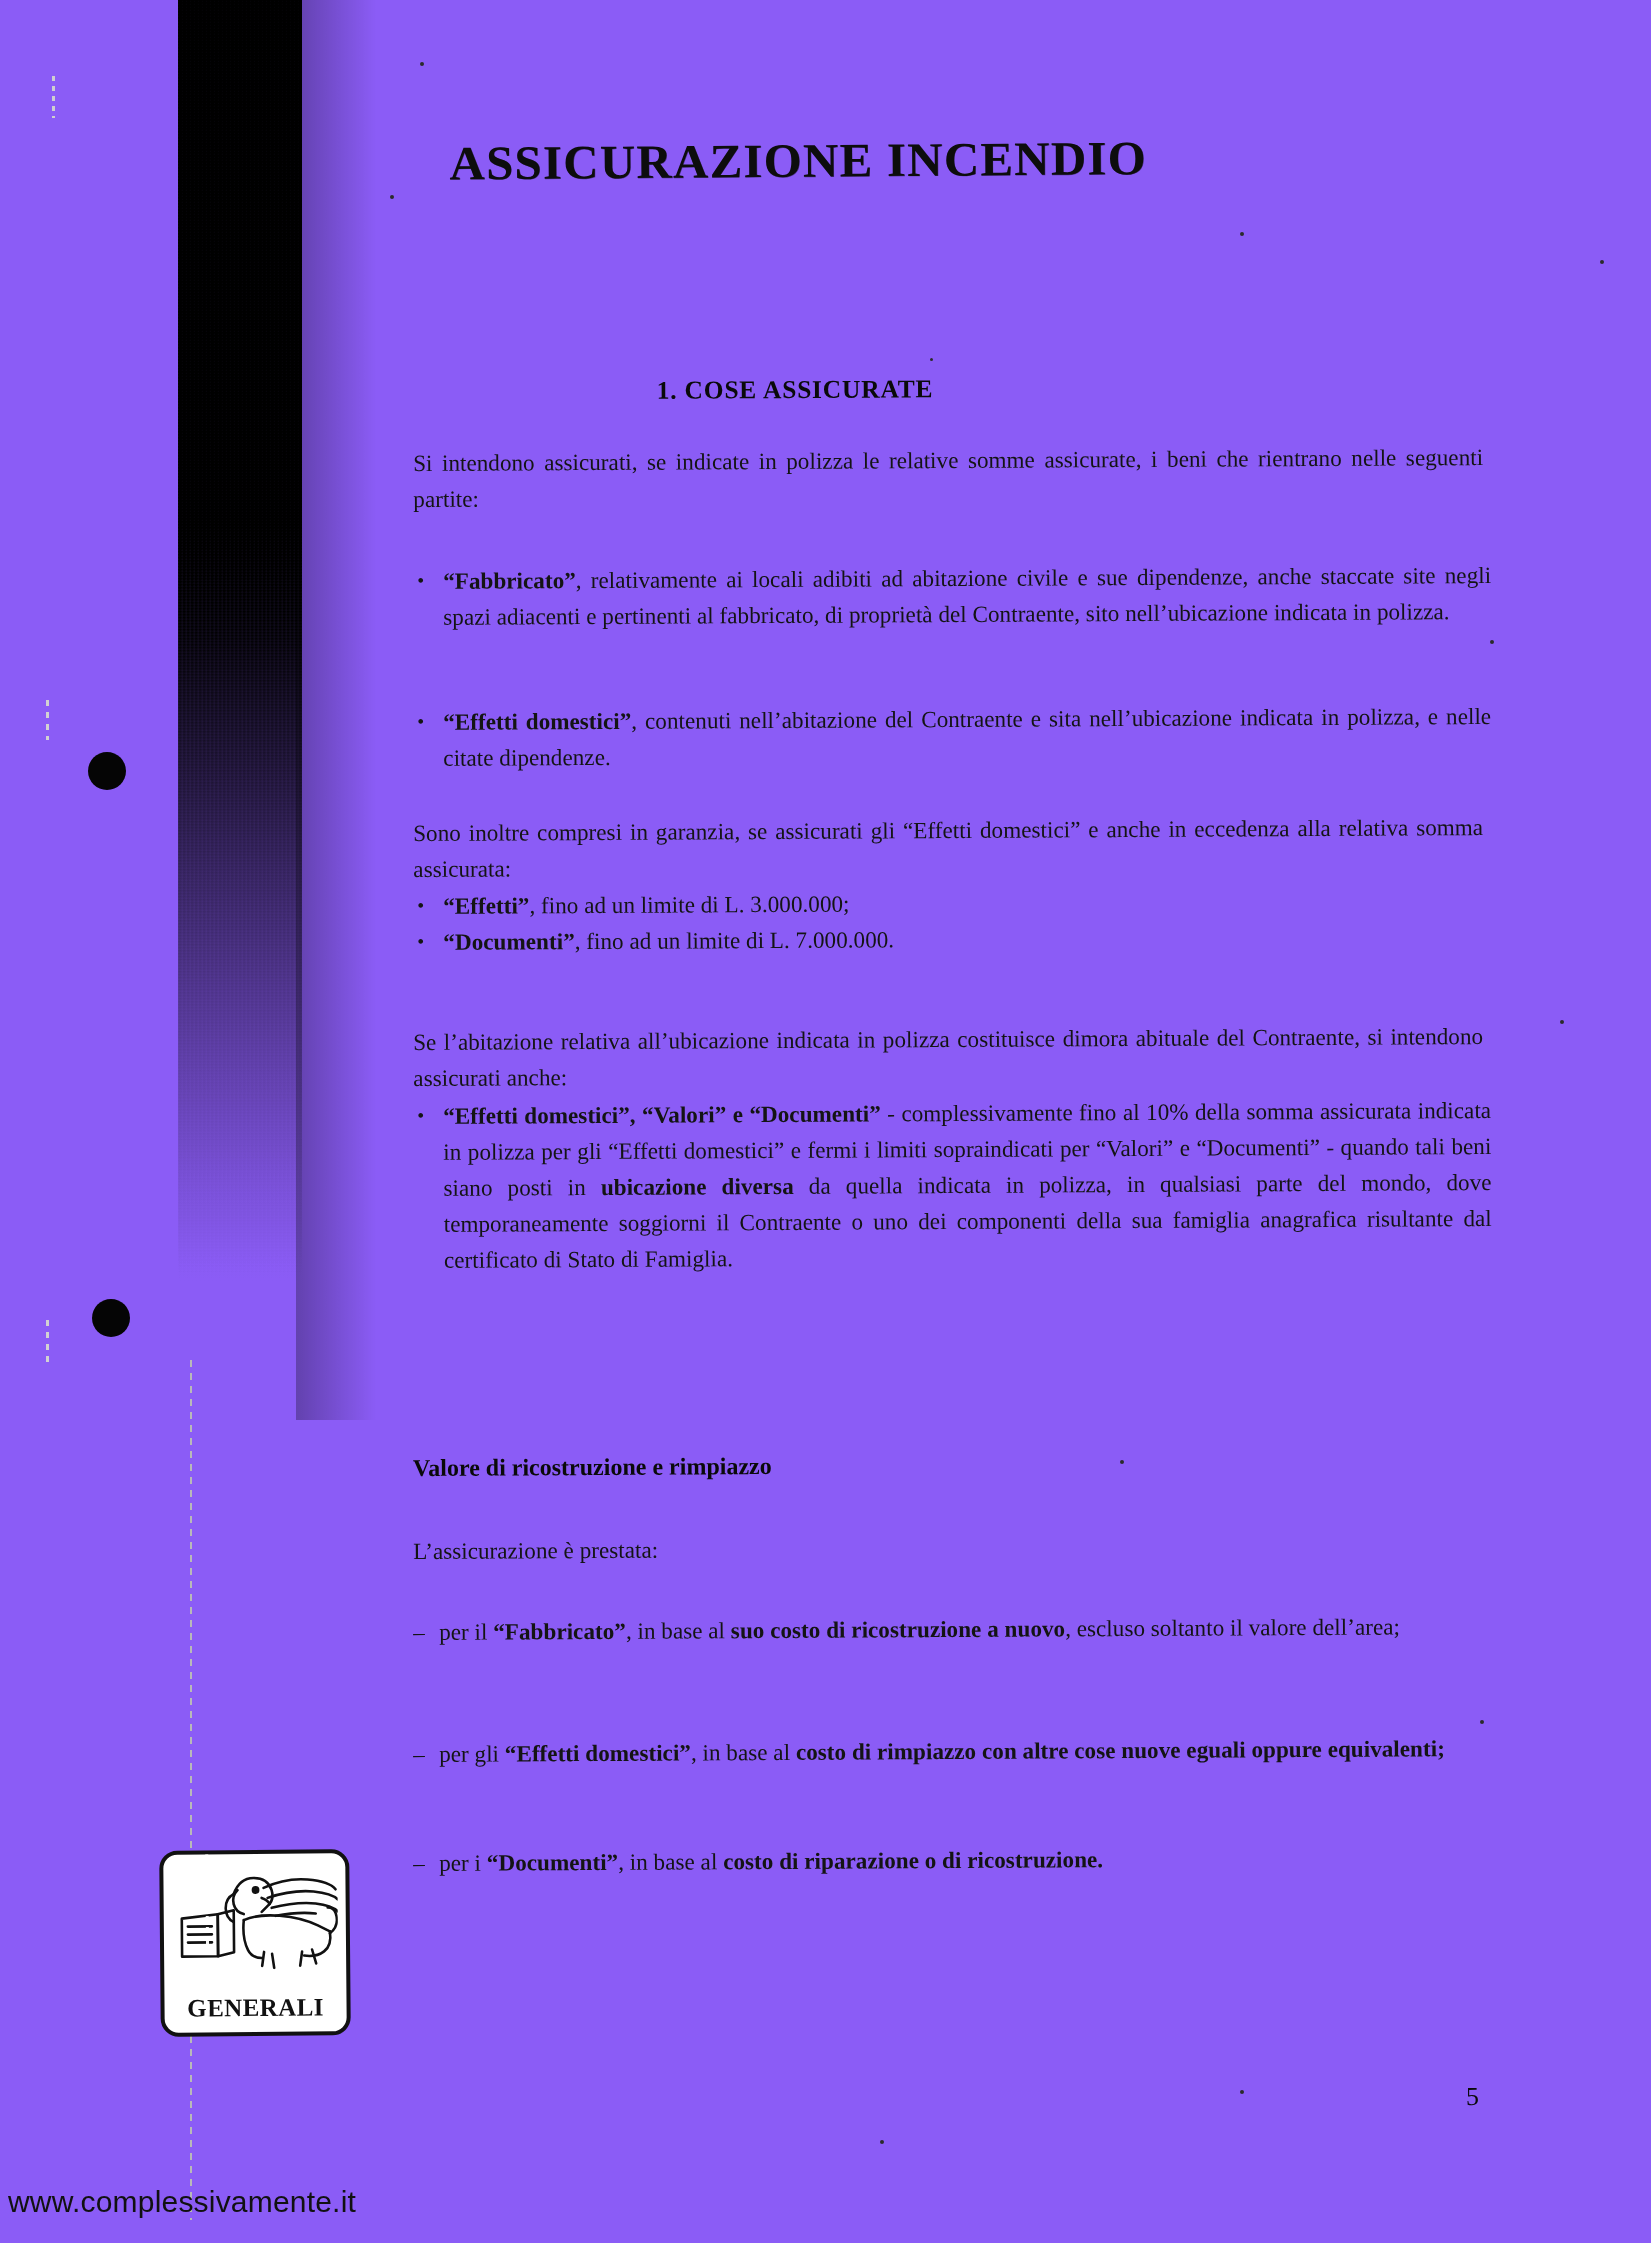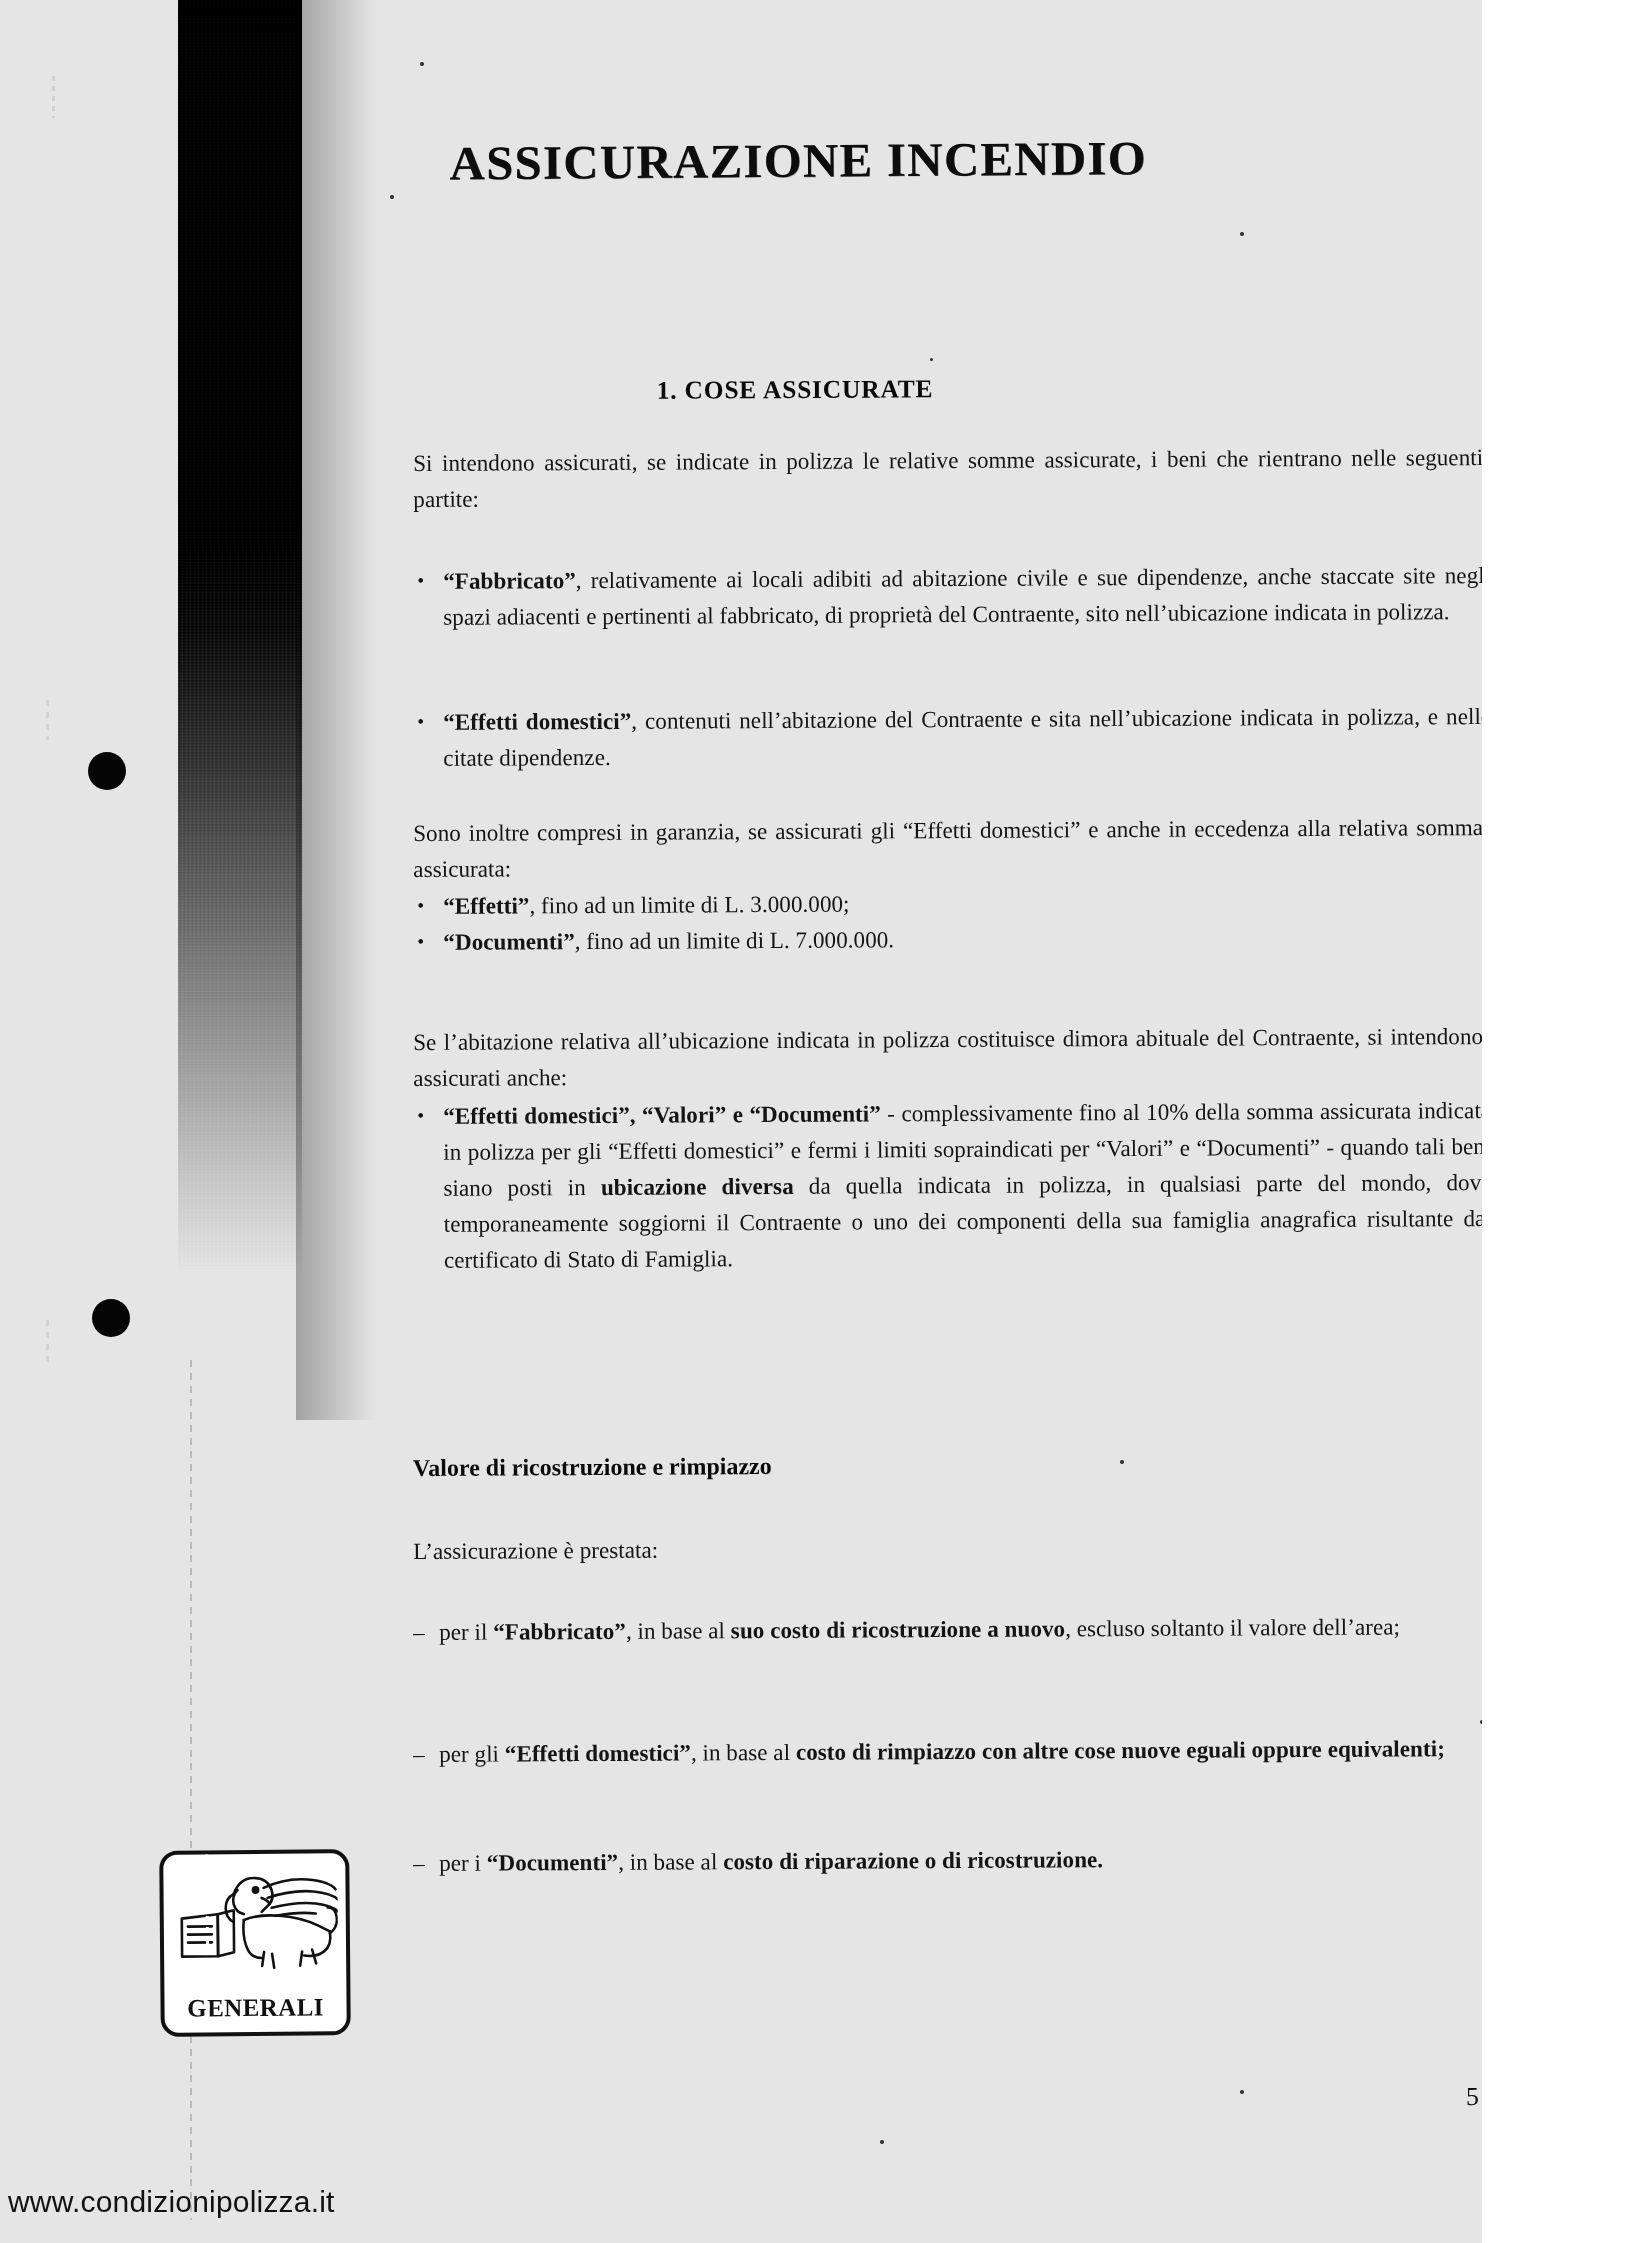--- a/index.html
+++ b/index.html
@@ -2,23 +2,23 @@
 <html><head>
 <meta charset="utf-8">
 <style>
   html, body {
     margin: 0;
     padding: 0;
     background: #ffffff;
   }
   .page {
     position: relative;
-    width: 1482px;
+    width: 1651px;
     height: 2243px;
-    background: #e5e5e5;
+    background: #8b5cf6;
     overflow: hidden;
     font-family: "Liberation Serif", "DejaVu Serif", serif;
     color: #0a0a0a;
   }
 
   
   .scan-dark-band {
     position: absolute;
     left: 178px;
     top: 0;
@@ -353,15 +353,15 @@
         <path d="M96 38 q24 -8 46 -6 q18 2 24 8"></path>
         <path d="M100 48 q24 -6 44 -4 q16 2 22 8"></path>
         <path d="M104 56 q22 -4 40 -2"></path>
       </g>
     </svg>
     <div class="logo-word">GENERALI</div>
   </div>
 
   <div class="page-number">5</div>
 
-  <div class="footer-url">www.condizionipolizza.it</div>
+  <div class="footer-url">www.complessivamente.it</div>
 
 </div>
 
 </body></html>

